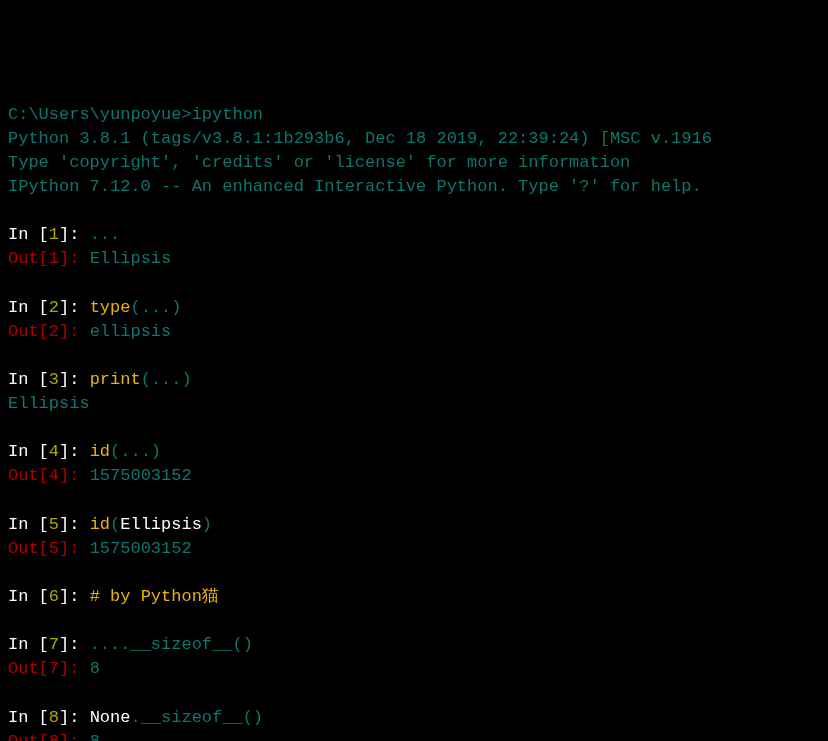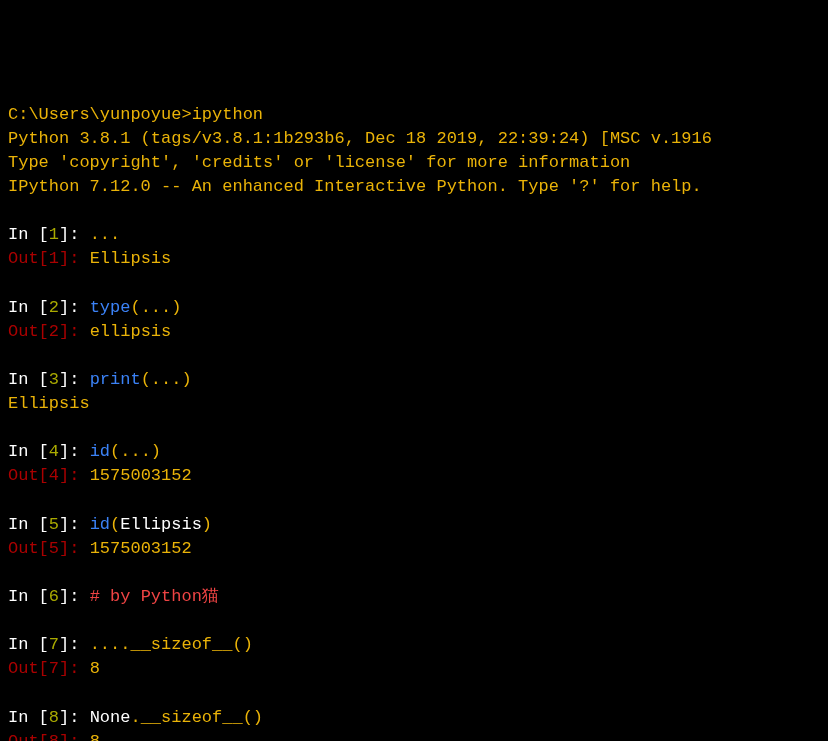--- a/index.html
+++ b/index.html
@@ -12,23 +12,23 @@
     line-height: 1.42;
     width: 828px;
     height: 741px;
     box-sizing: border-box;
     white-space: pre;
     overflow: hidden;
   }
   .green { color: #ffffff; }
   .red   { color: #aa0000; }
   .yellow{ color: #aaaa00; }
-  .cyan  { color: #3b82f6; }
-  .gray  { color: #ef4444; text-align: center; }
-  .white { color: #eab308; }
+  .cyan  { color: #eab308; }
+  .gray  { color: #eab308; text-align: center; }
+  .white { color: #0f766e; }
 </style>
 </head>
 <body>
 
 
 
 <div id="terminal"><div><span class="white">C:\Users\yunpoyue&gt;</span><span class="white">ipython</span></div><div><span class="white">Python 3.8.1 (tags/v3.8.1:1b293b6, Dec 18 2019, 22:39:24) [MSC v.1916</span></div><div><span class="white">Type 'copyright', 'credits' or 'license' for more information</span></div><div><span class="white">IPython 7.12.0 -- An enhanced Interactive Python. Type '?' for help.</span></div><div> </div><div><span class="green">In </span><span class="green">[</span><span class="yellow">1</span><span class="green">]</span><span class="green">: </span><span class="white">...</span></div><div><span class="red">Out</span><span class="red">[</span><span class="red">1</span><span class="red">]</span><span class="red">: </span><span class="white">Ellipsis</span></div><div> </div><div><span class="green">In </span><span class="green">[</span><span class="yellow">2</span><span class="green">]</span><span class="green">: </span><span class="cyan">type</span><span class="white">(...)</span></div><div><span class="red">Out</span><span class="red">[</span><span class="red">2</span><span class="red">]</span><span class="red">: </span><span class="white">ellipsis</span></div><div> </div><div><span class="green">In </span><span class="green">[</span><span class="yellow">3</span><span class="green">]</span><span class="green">: </span><span class="cyan">print</span><span class="white">(...)</span></div><div><span class="white">Ellipsis</span></div><div> </div><div><span class="green">In </span><span class="green">[</span><span class="yellow">4</span><span class="green">]</span><span class="green">: </span><span class="cyan">id</span><span class="white">(...)</span></div><div><span class="red">Out</span><span class="red">[</span><span class="red">4</span><span class="red">]</span><span class="red">: </span><span class="white">1575003152</span></div><div> </div><div><span class="green">In </span><span class="green">[</span><span class="yellow">5</span><span class="green">]</span><span class="green">: </span><span class="cyan">id</span><span class="white">(</span><span class="green">Ellipsis</span><span class="white">)</span></div><div><span class="red">Out</span><span class="red">[</span><span class="red">5</span><span class="red">]</span><span class="red">: </span><span class="white">1575003152</span></div><div> </div><div><span class="green">In </span><span class="green">[</span><span class="yellow">6</span><span class="green">]</span><span class="green">: </span><span class="gray"># by Python猫</span></div><div> </div><div><span class="green">In </span><span class="green">[</span><span class="yellow">7</span><span class="green">]</span><span class="green">: </span><span class="white">....__sizeof__()</span></div><div><span class="red">Out</span><span class="red">[</span><span class="red">7</span><span class="red">]</span><span class="red">: </span><span class="white">8</span></div><div> </div><div><span class="green">In </span><span class="green">[</span><span class="yellow">8</span><span class="green">]</span><span class="green">: </span><span class="green">None</span><span class="white">.__sizeof__()</span></div><div><span class="red">Out</span><span class="red">[</span><span class="red">8</span><span class="red">]</span><span class="red">: </span><span class="white">8</span></div></div>
 
 
 

